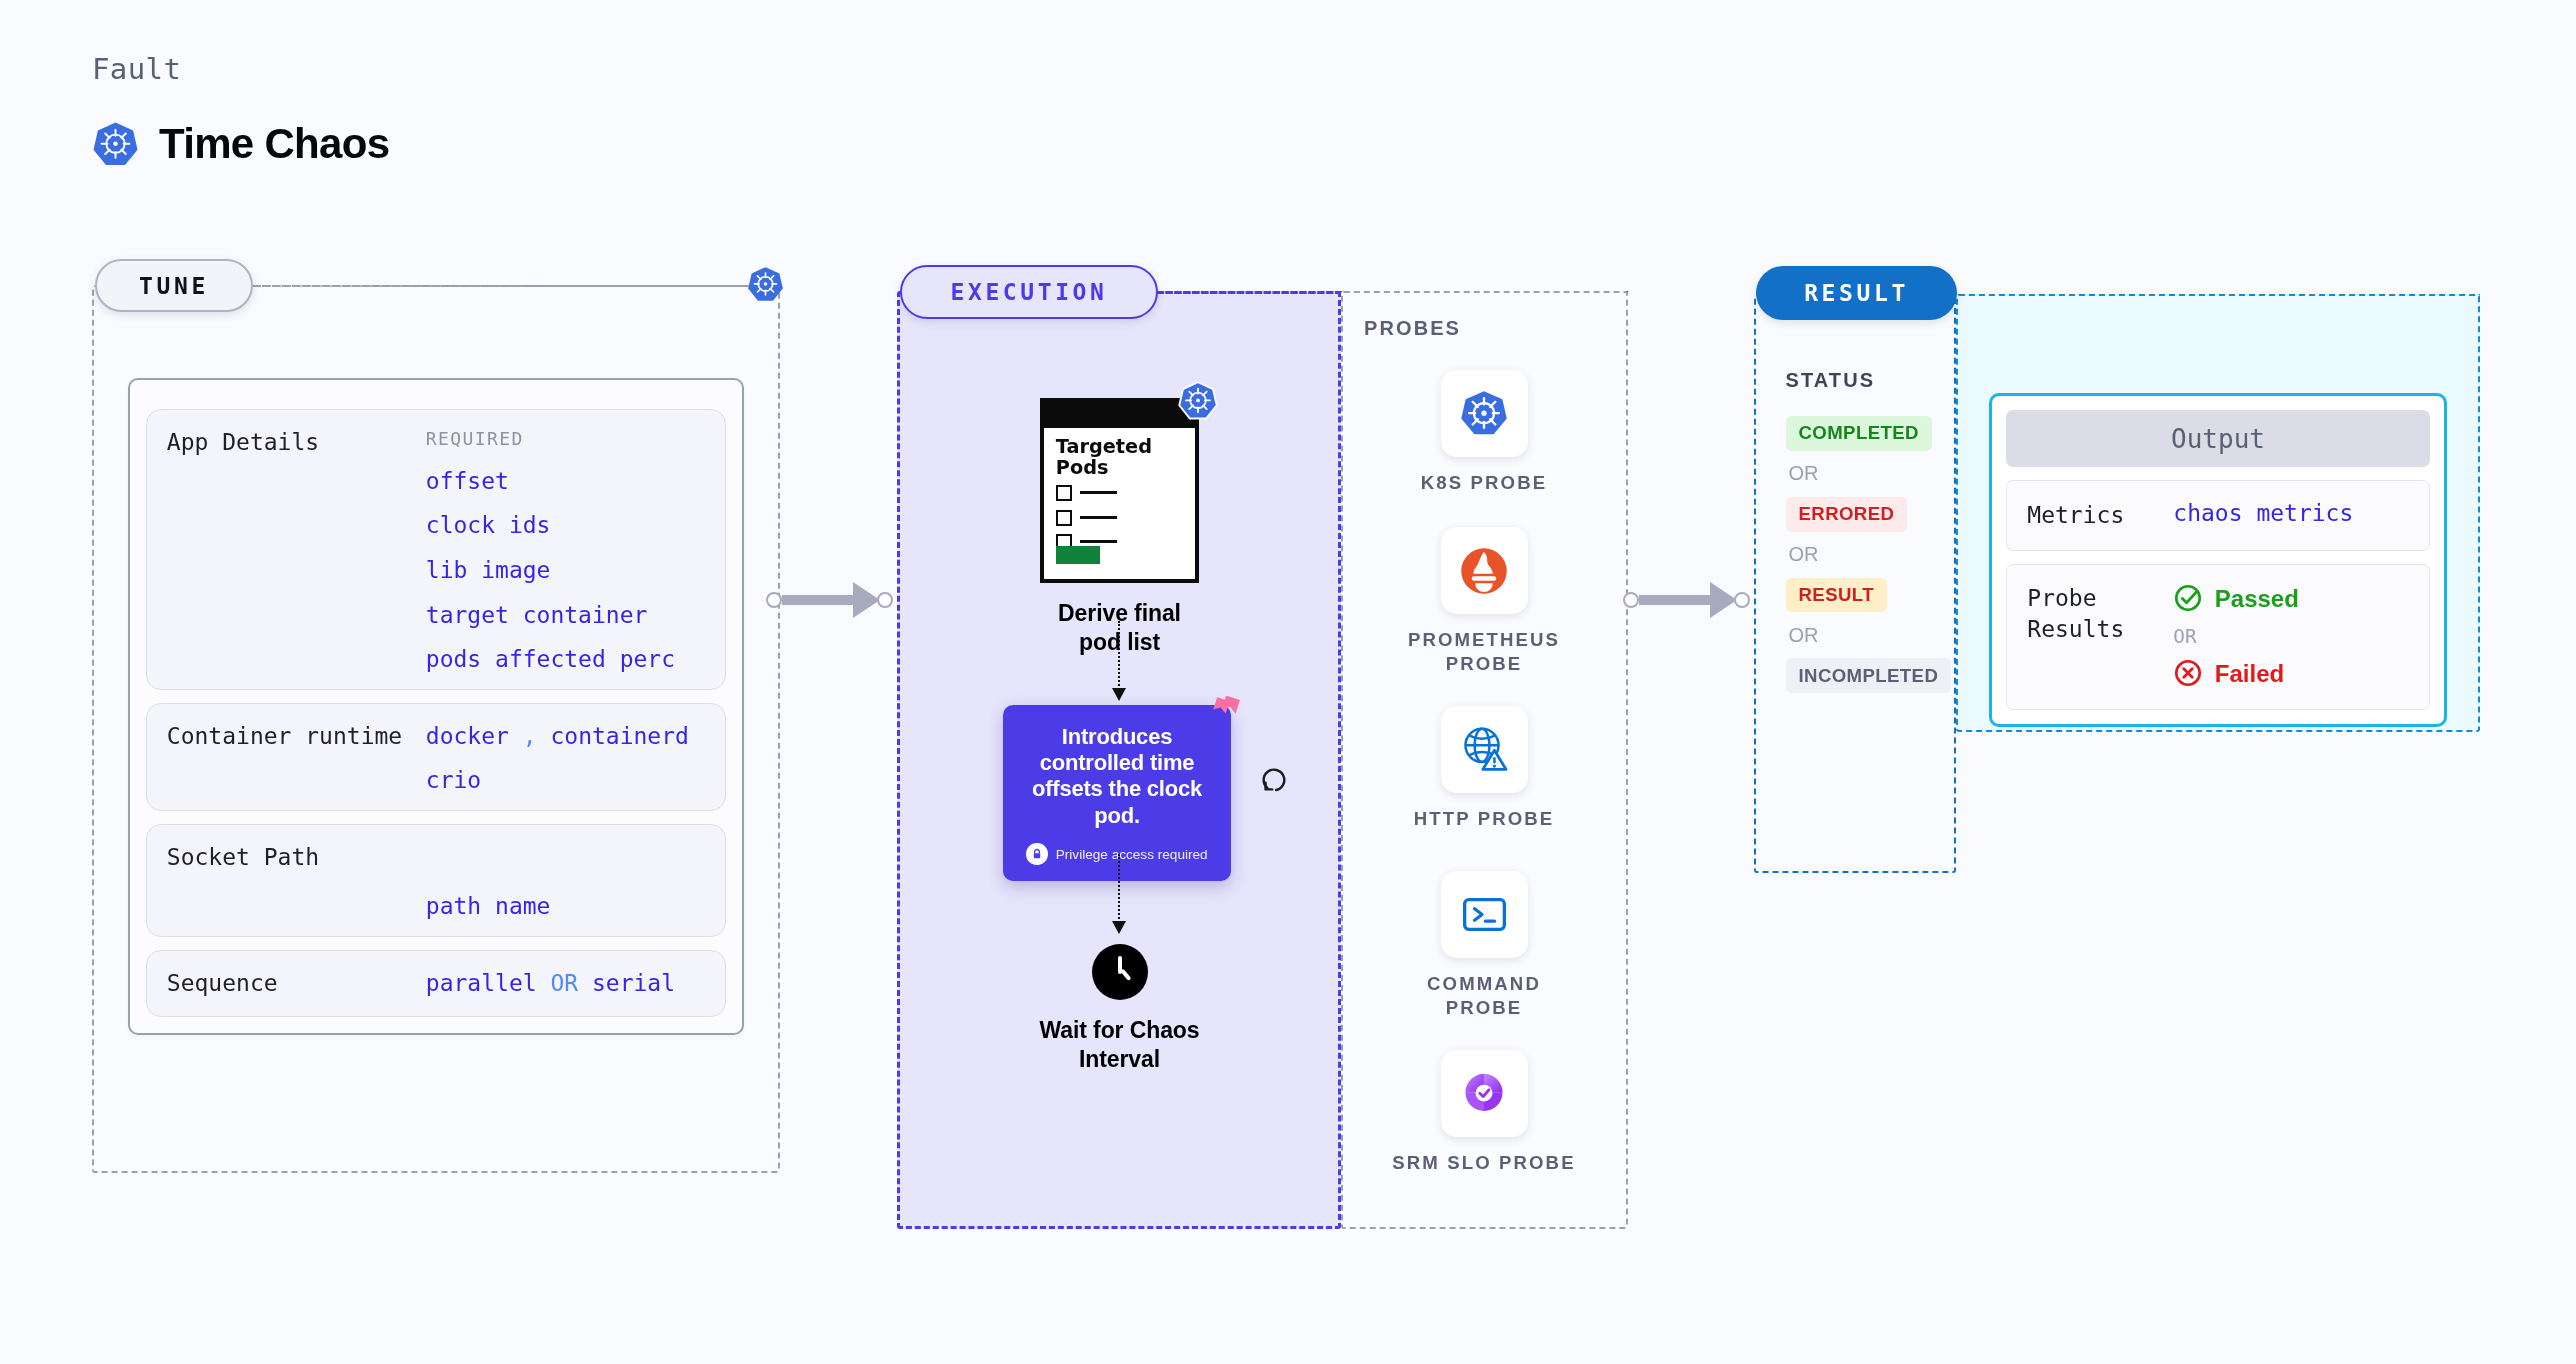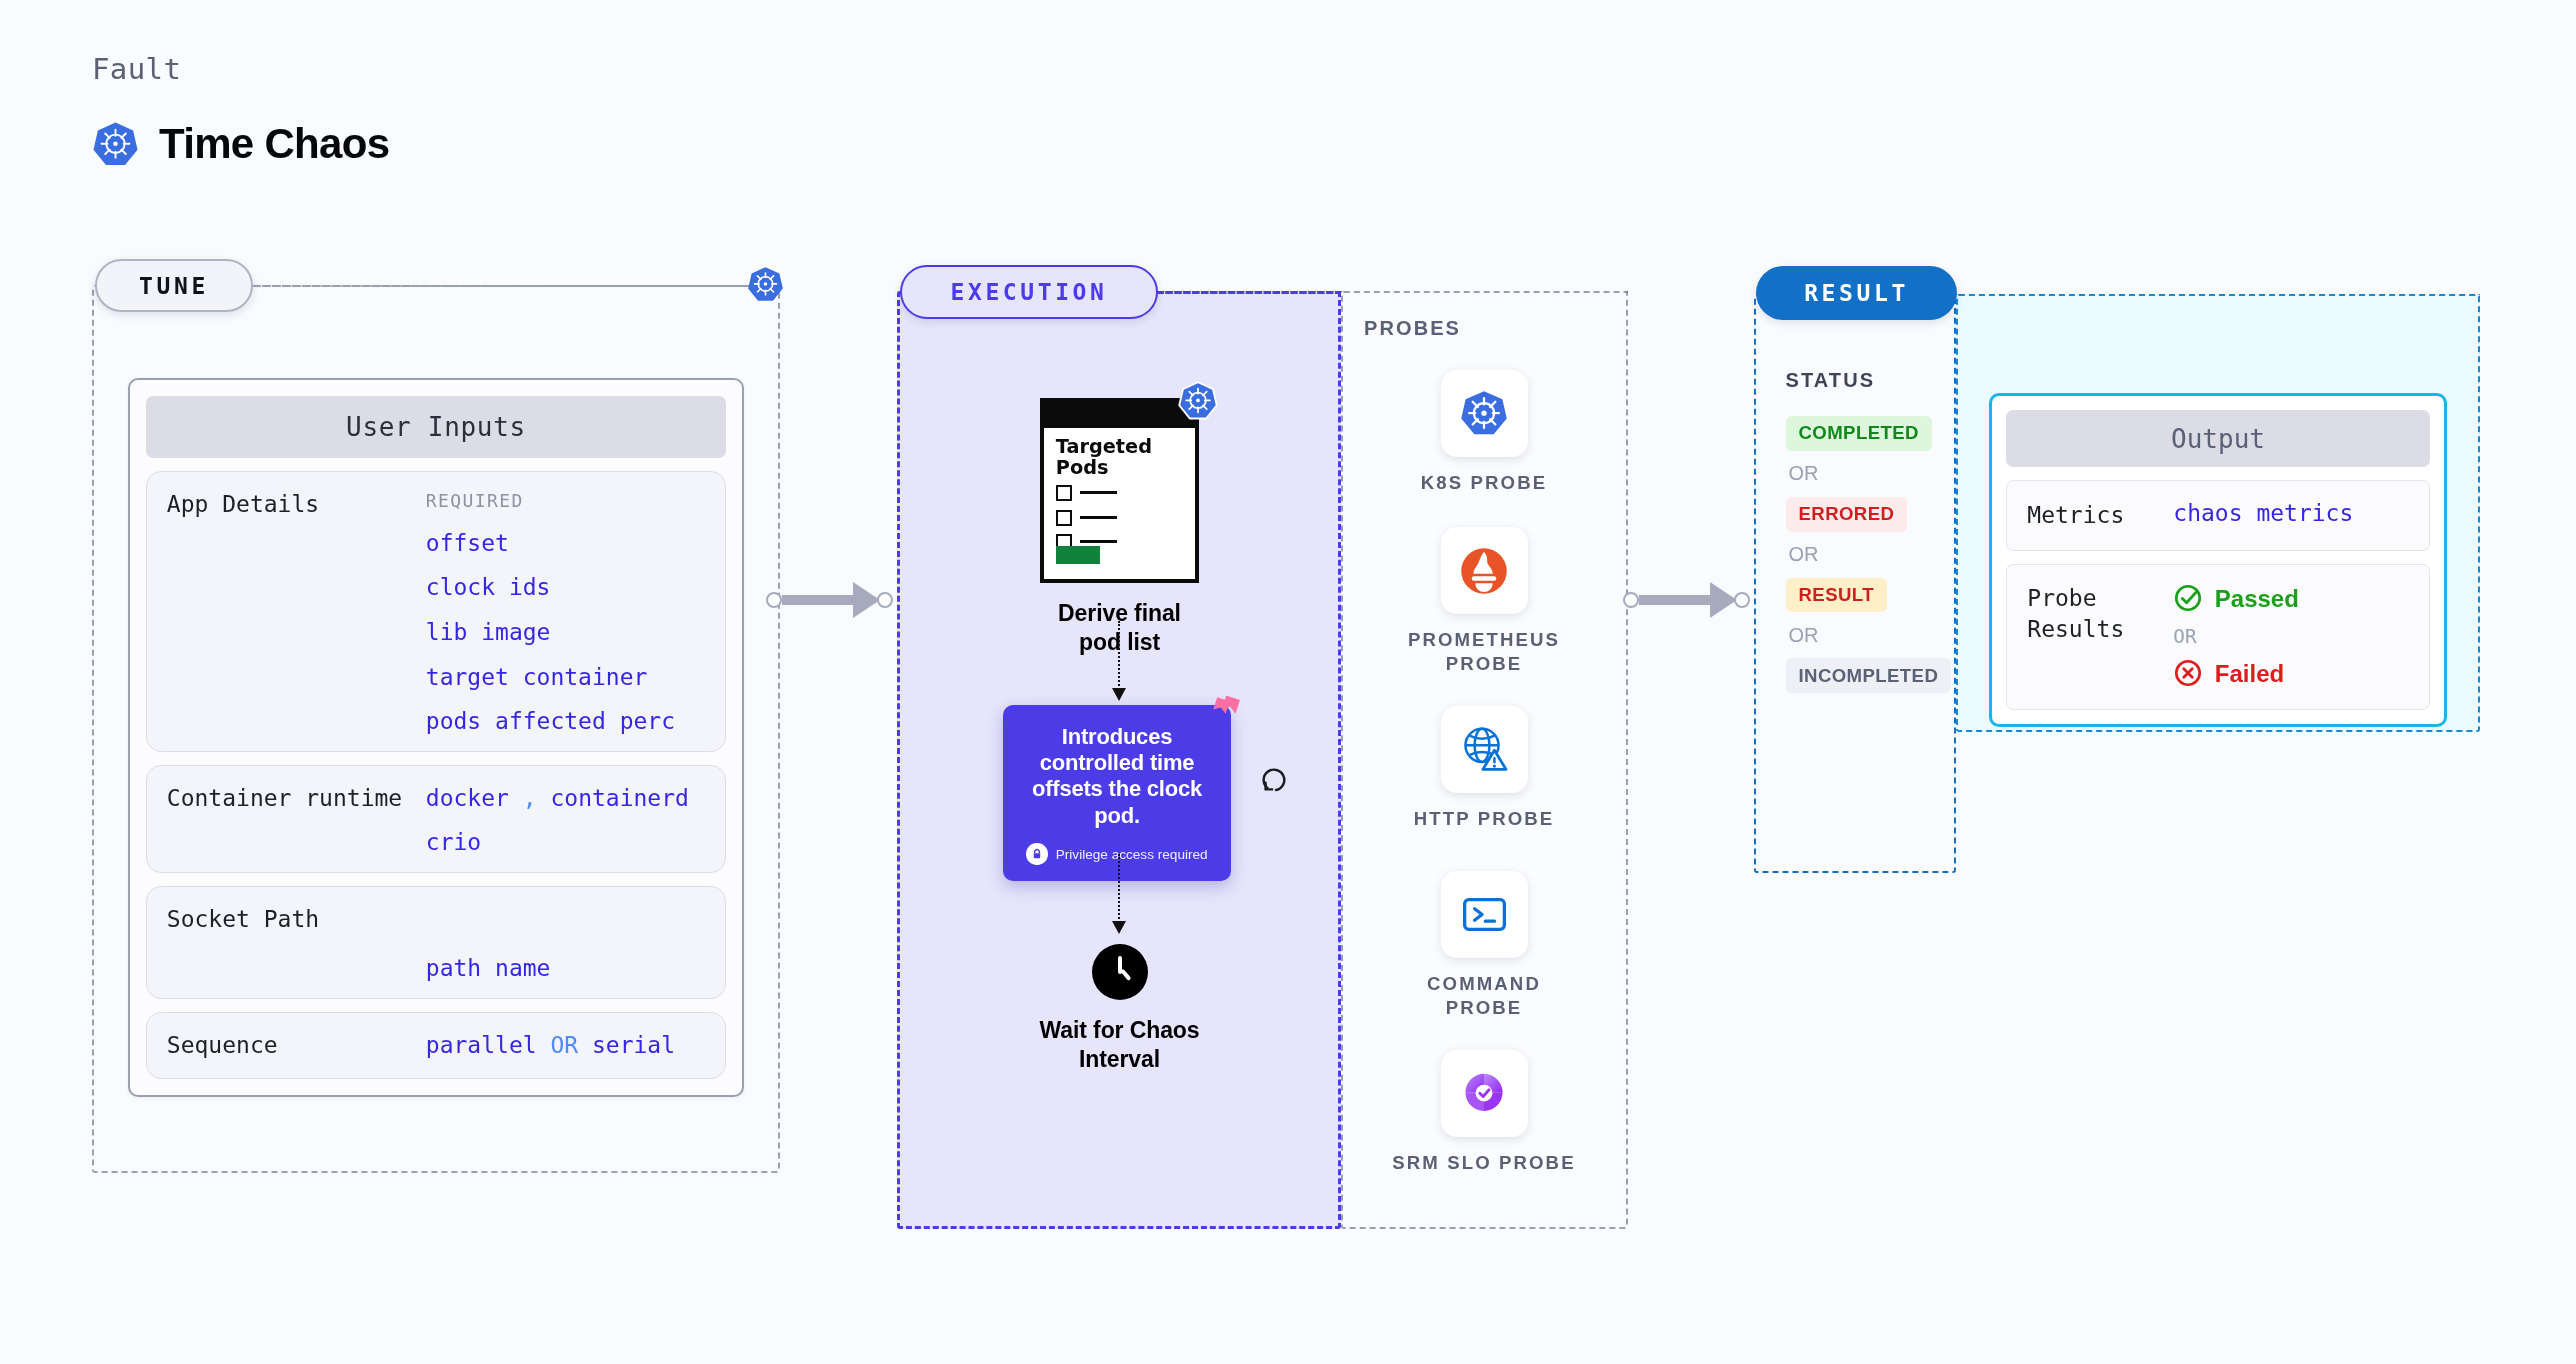--- a/index.html
+++ b/index.html
@@ -240,21 +240,20 @@
         </g>
       </svg>
     </span>
     <span class="hdr-title">Time Chaos</span>
   </div>
 
   <div class="panel" style="left:92px; top:285px; width:688px; height:888px;">
     <div class="panel-box tune-box"></div>
 
     <div class="ui-card" style="left:36px; top:93px; right:36px;">
-      <div class="ui-head">User Inputs</div>
 
       <div class="ui-row">
         <div class="ui-label">App Details</div>
         <div class="ui-vals">
           <div class="req-lbl">REQUIRED</div>
           <div class="val">offset</div>
           <div class="val">clock ids</div>
           <div class="val">lib image</div>
           <div class="val">target container</div>
           <div class="val">pods affected perc</div>

